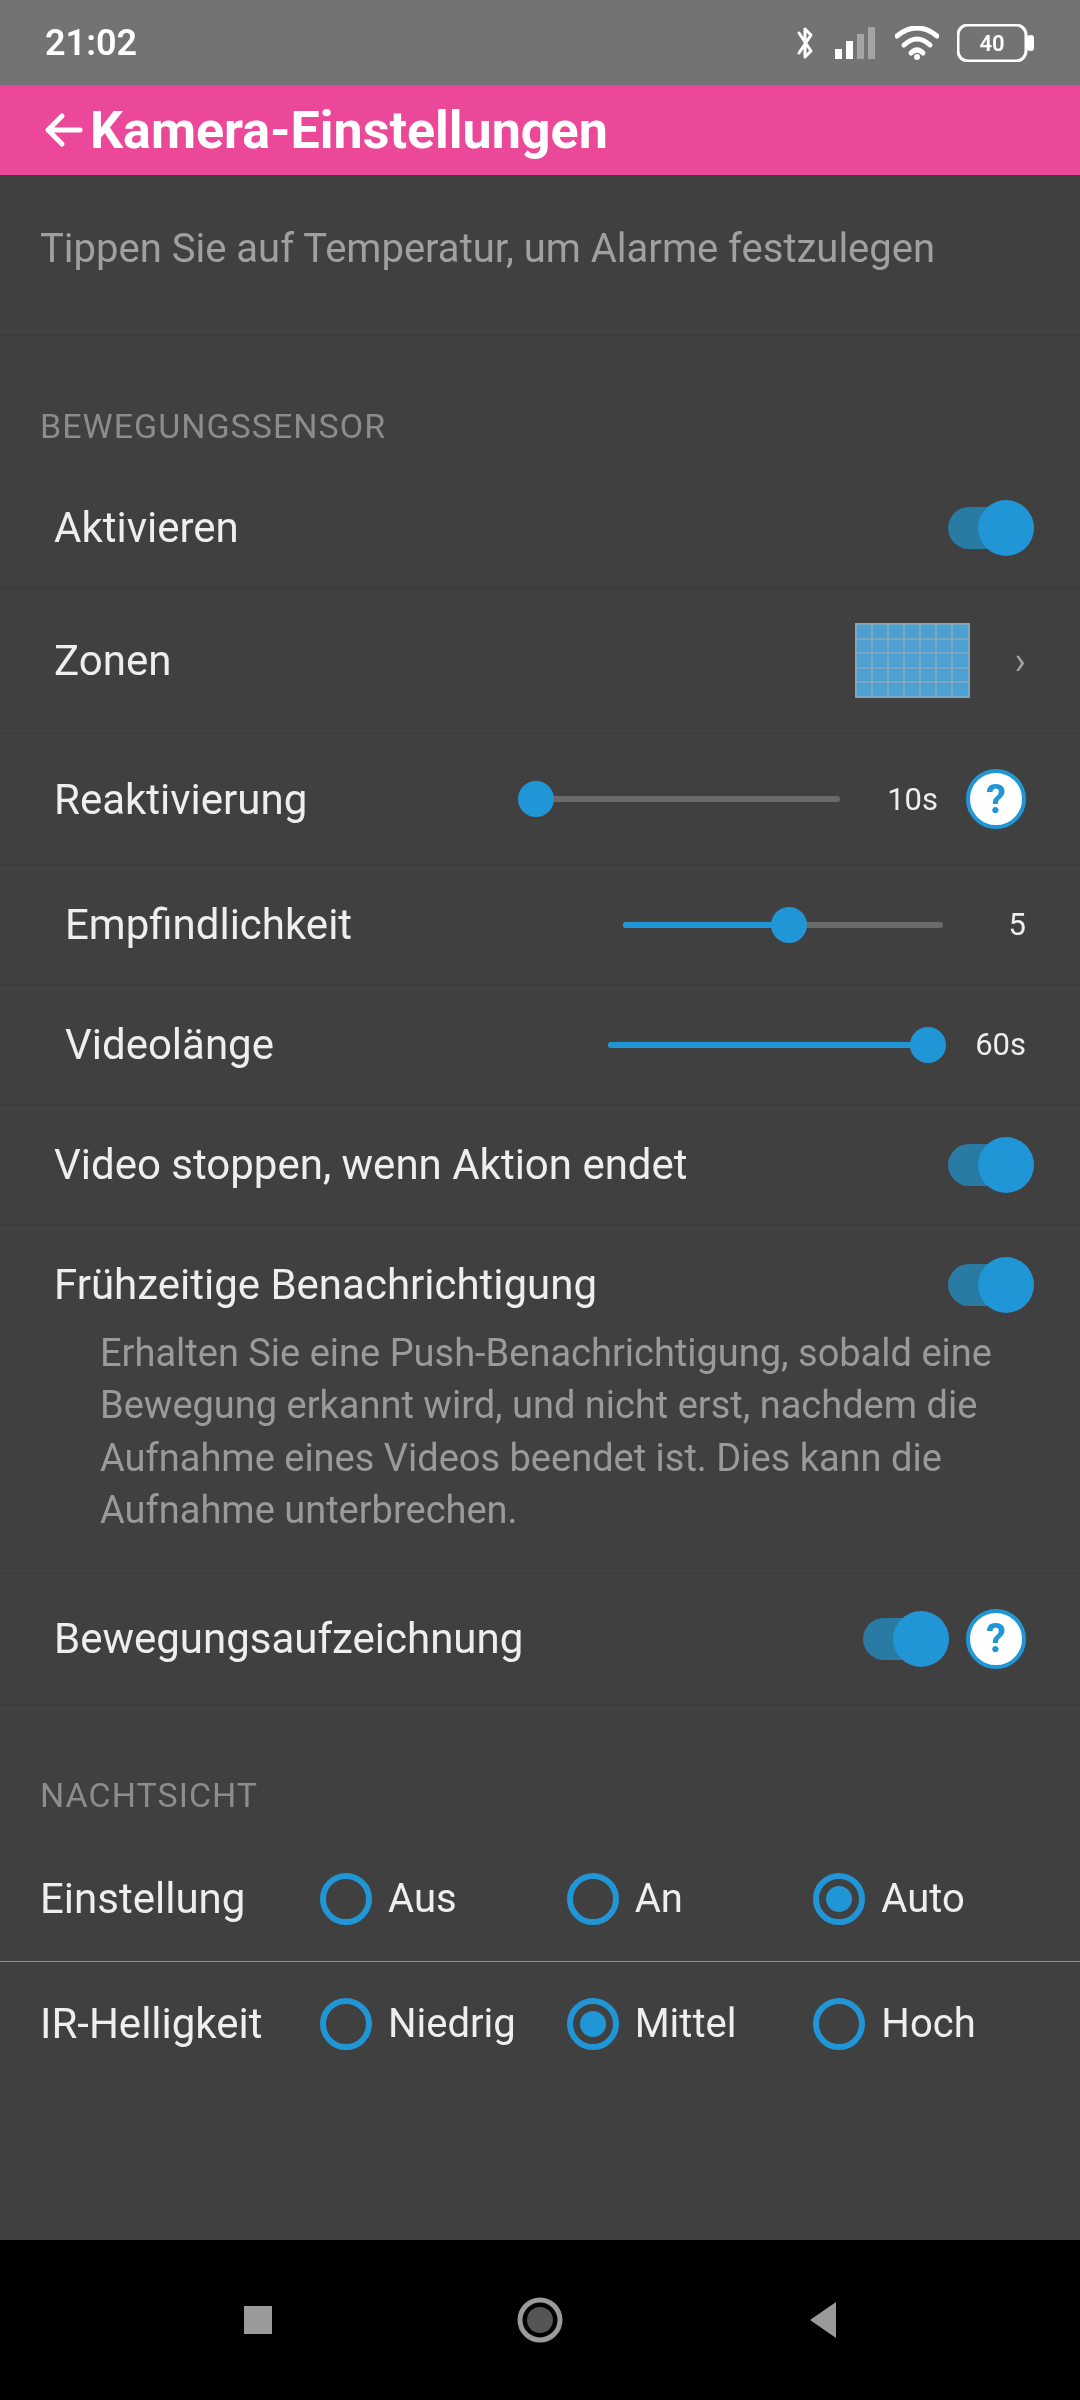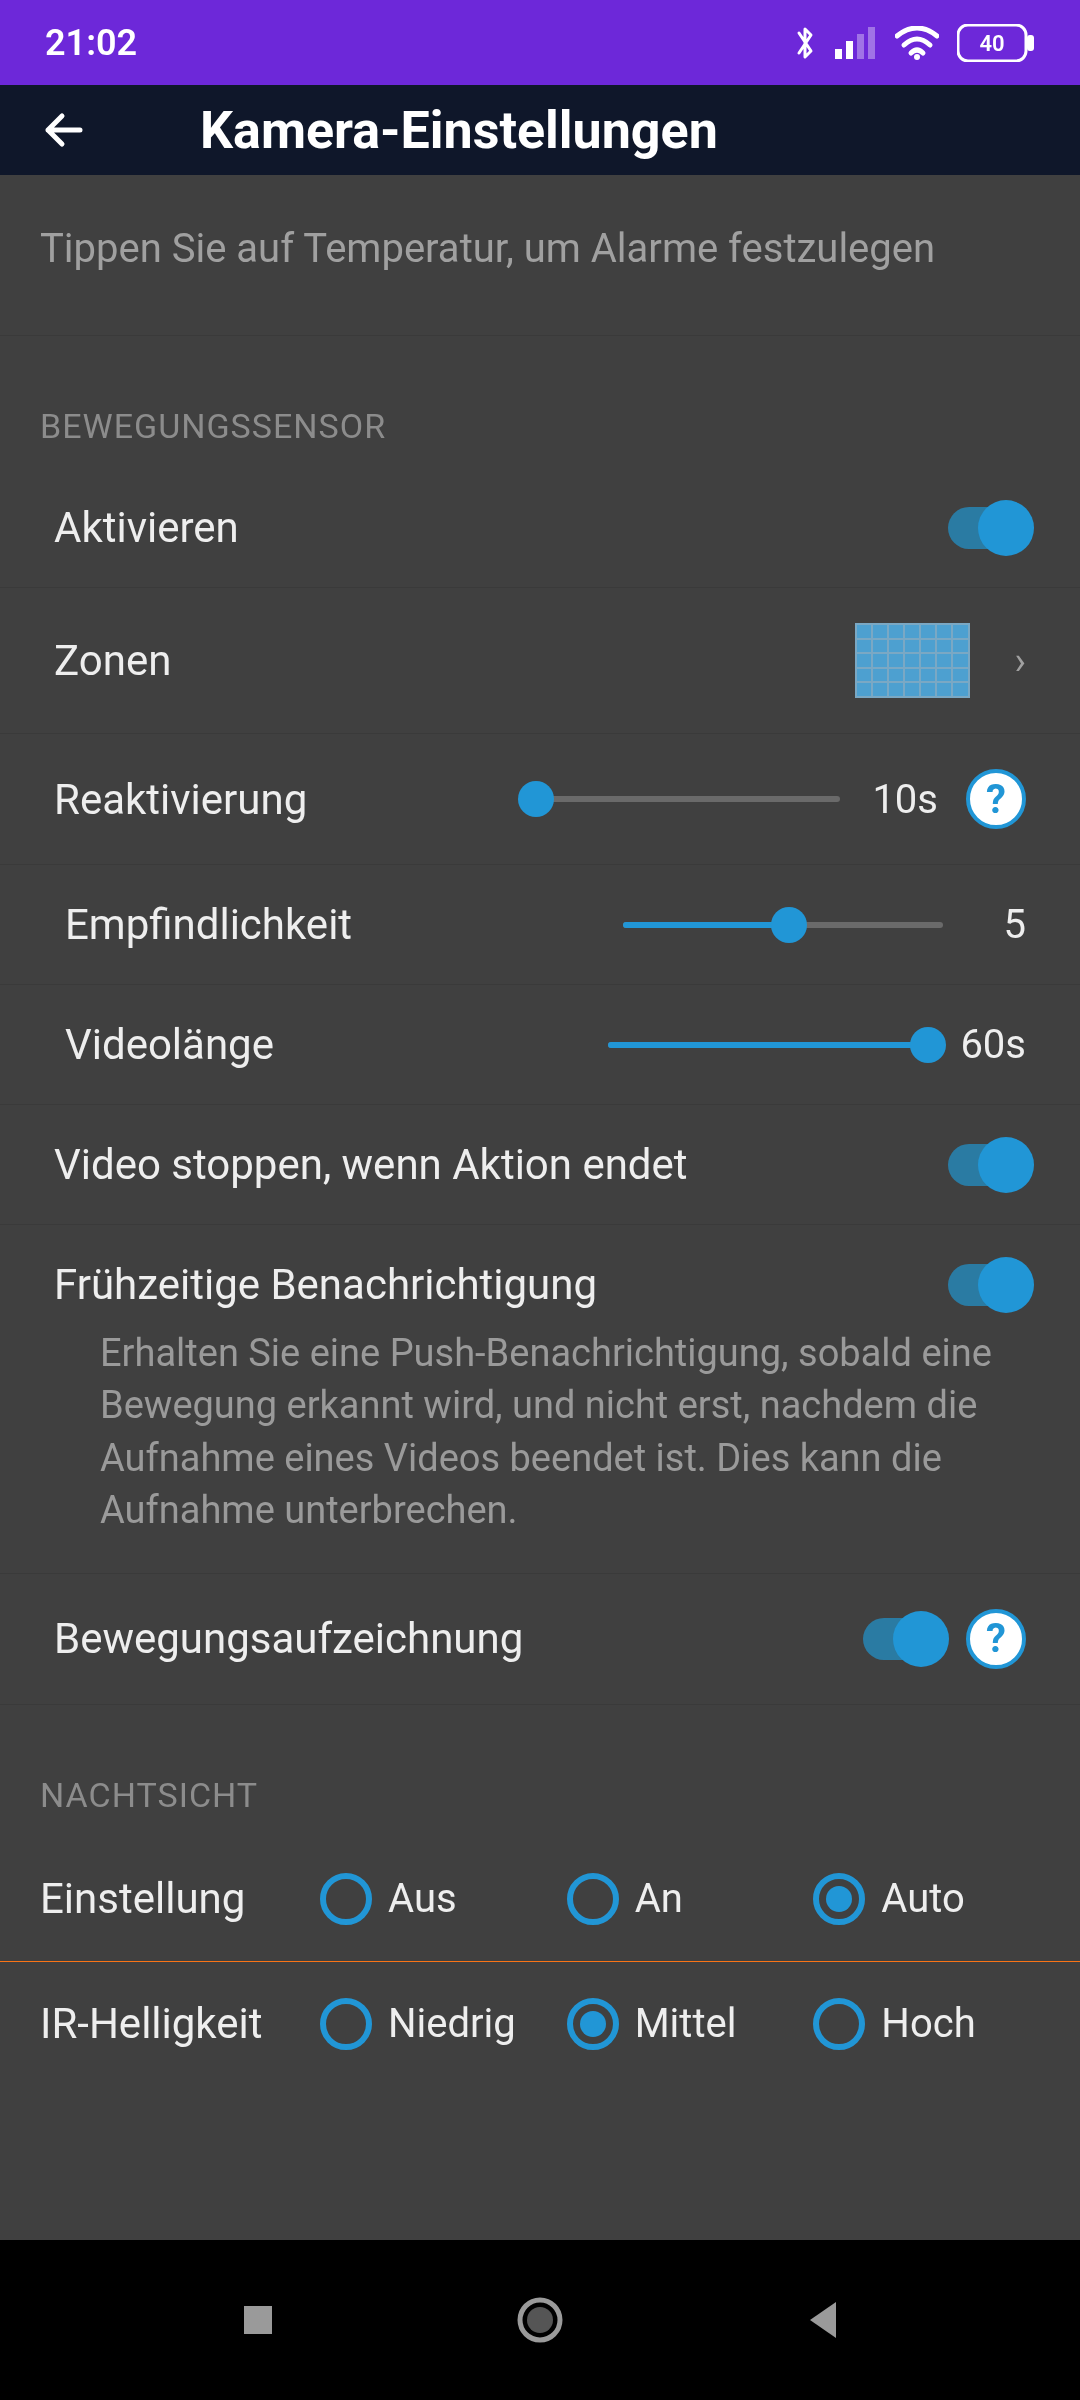--- a/index.html
+++ b/index.html
@@ -7,38 +7,37 @@
     width: 1080px;
     height: 2400px;
     background: #000;
     font-family: -apple-system, Roboto, "Helvetica Neue", Arial, sans-serif;
     overflow: hidden;
     color: #fff;
     position: relative;
   }
   .statusbar {
     height: 85px;
-    background: #6d28d9;
+    background: #737373;
     display: flex;
     align-items: center;
     justify-content: space-between;
     padding: 9px 45px;
     font-size: 36px;
     font-weight: 600;
     color: #fff;
   }
   .status-icons { display: flex; align-items: center; gap: 18px; }
   .status-icons svg { display: block; }
   .appbar {
     height: 90px;
-    background: #0f172a;
+    background: #ec4899;
     display: flex;
     align-items: center;
     padding: 0 40px;
-    gap: 110px;
   }
   .appbar-title {
     font-size: 52px;
     font-weight: 700;
     color: #fff;
   }
   .content {
     background: #404040;
     height: 2065px;
     overflow: hidden;
@@ -112,21 +111,21 @@
     border-radius: 3px;
   }
   .slider .fill {
     position: absolute; left: 0; top: 0; height: 100%;
     background: #2196d6; border-radius: 3px;
   }
   .slider .thumb {
     position: absolute; top: 50%; transform: translate(-50%, -50%);
     width: 36px; height: 36px; background: #2196d6; border-radius: 50%;
   }
-  .slider-val { font-size: 40px; color: #eee; min-width: 70px; text-align: right; }
+  .slider-val { font-size: 31px; color: #eee; min-width: 70px; text-align: right; }
   .help-btn {
     width: 60px; height: 60px; border-radius: 50%;
     background: #fff; color: #2196d6; font-size: 40px; font-weight: 700;
     display: flex; align-items: center; justify-content: center;
     border: 4px solid #2196d6;
   }
   .desc {
     padding: 0 40px 36px 100px;
     font-size: 38px;
     color: #9a9a9a;

